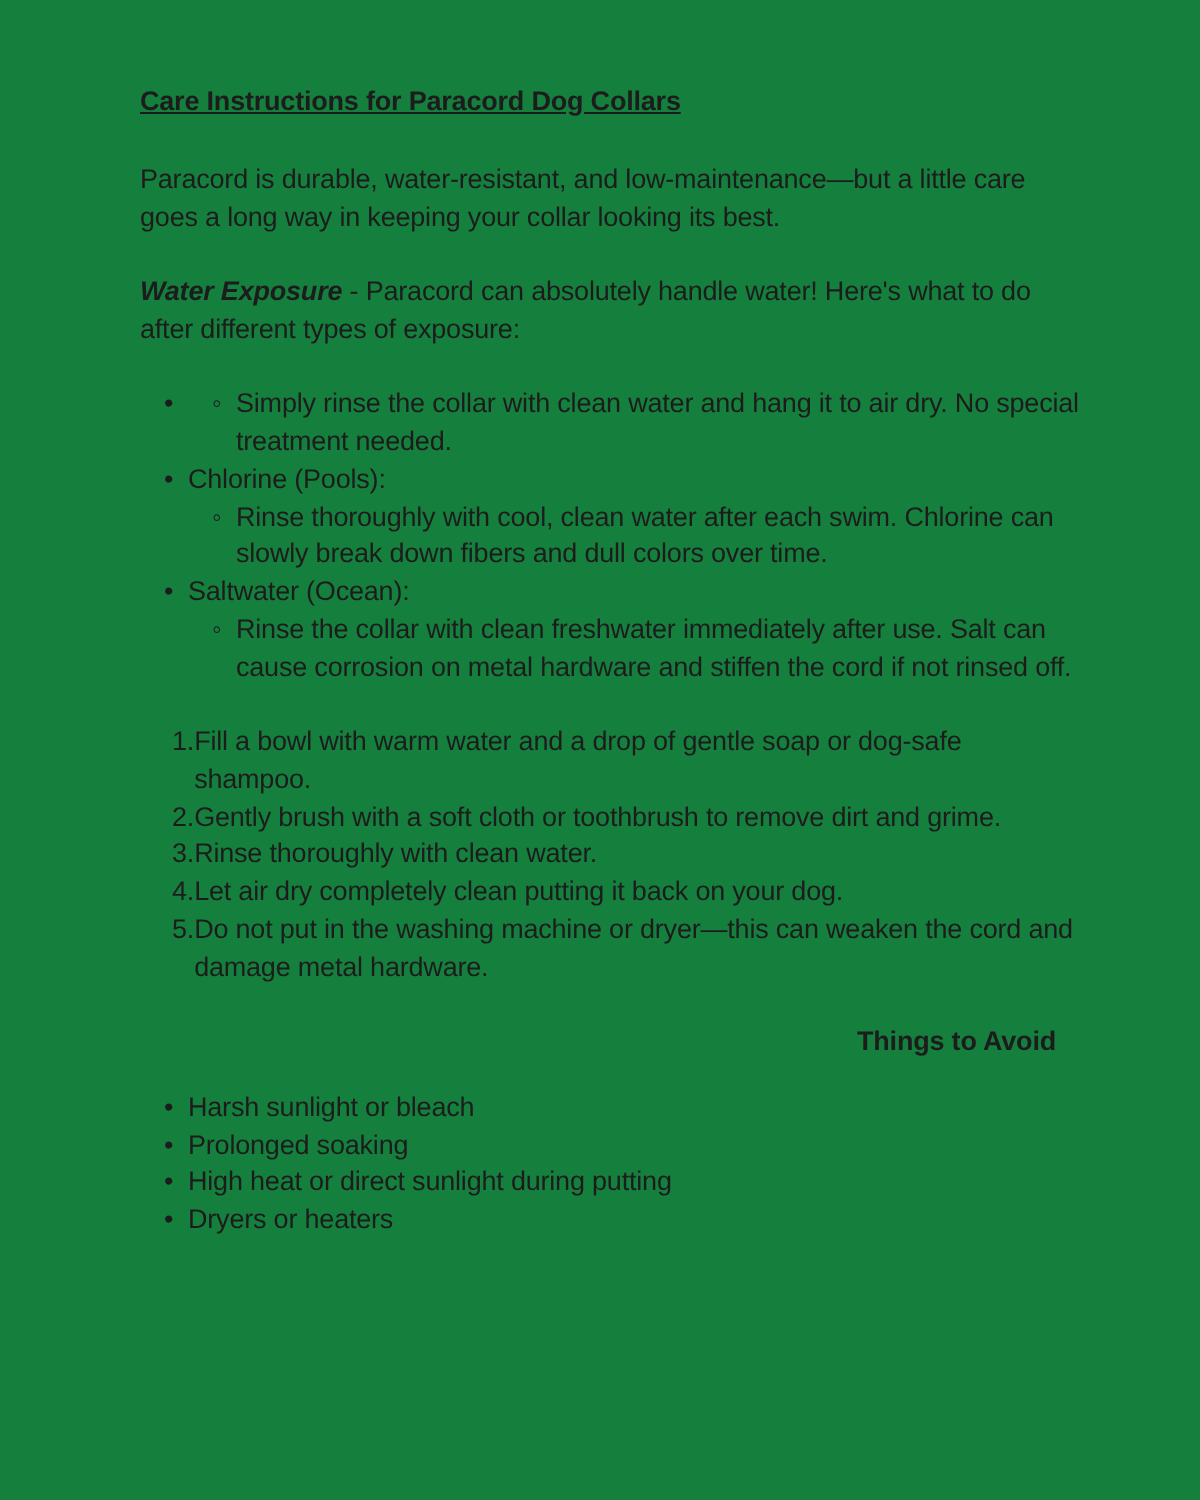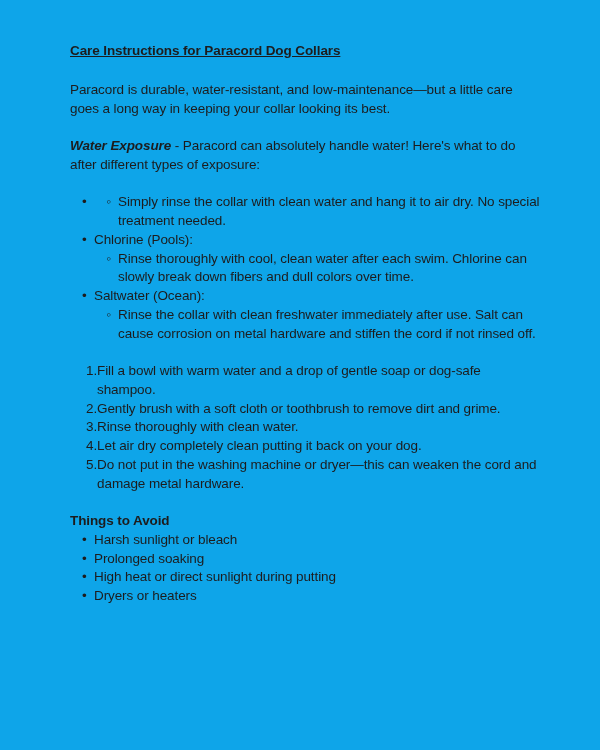--- a/index.html
+++ b/index.html
@@ -4,21 +4,21 @@
 <style>
   html, body {
     margin: 0;
     padding: 0;
     background: #ffffff;
   }
   .page {
     position: relative;
     width: 600px;
     height: 750px;
-    background: #0ea5e9;
+    background: #15803d;
     overflow: hidden;
   }
   .doc {
     box-sizing: border-box;
     width: 600px;
     height: 750px;
     padding: 42px 58px 0 70px;
     font-family: "Liberation Sans", sans-serif;
     font-size: 13.5px;
     line-height: 18.75px;
@@ -64,21 +64,22 @@
   .num {
     margin-left: 16px;
     white-space: nowrap;
   }
   .step-body {
     flex: 1;
     min-width: 0;
   }
   .avoid-heading {
     font-weight: 700;
-    margin: 0;
+    margin: 14px;
+    text-align: right;
   }
 </style>
 </head>
 <body>
 
 <div class="page">
   <div class="doc">
 
     <h1 class="doc-title">Care Instructions for Paracord Dog Collars</h1>
 

